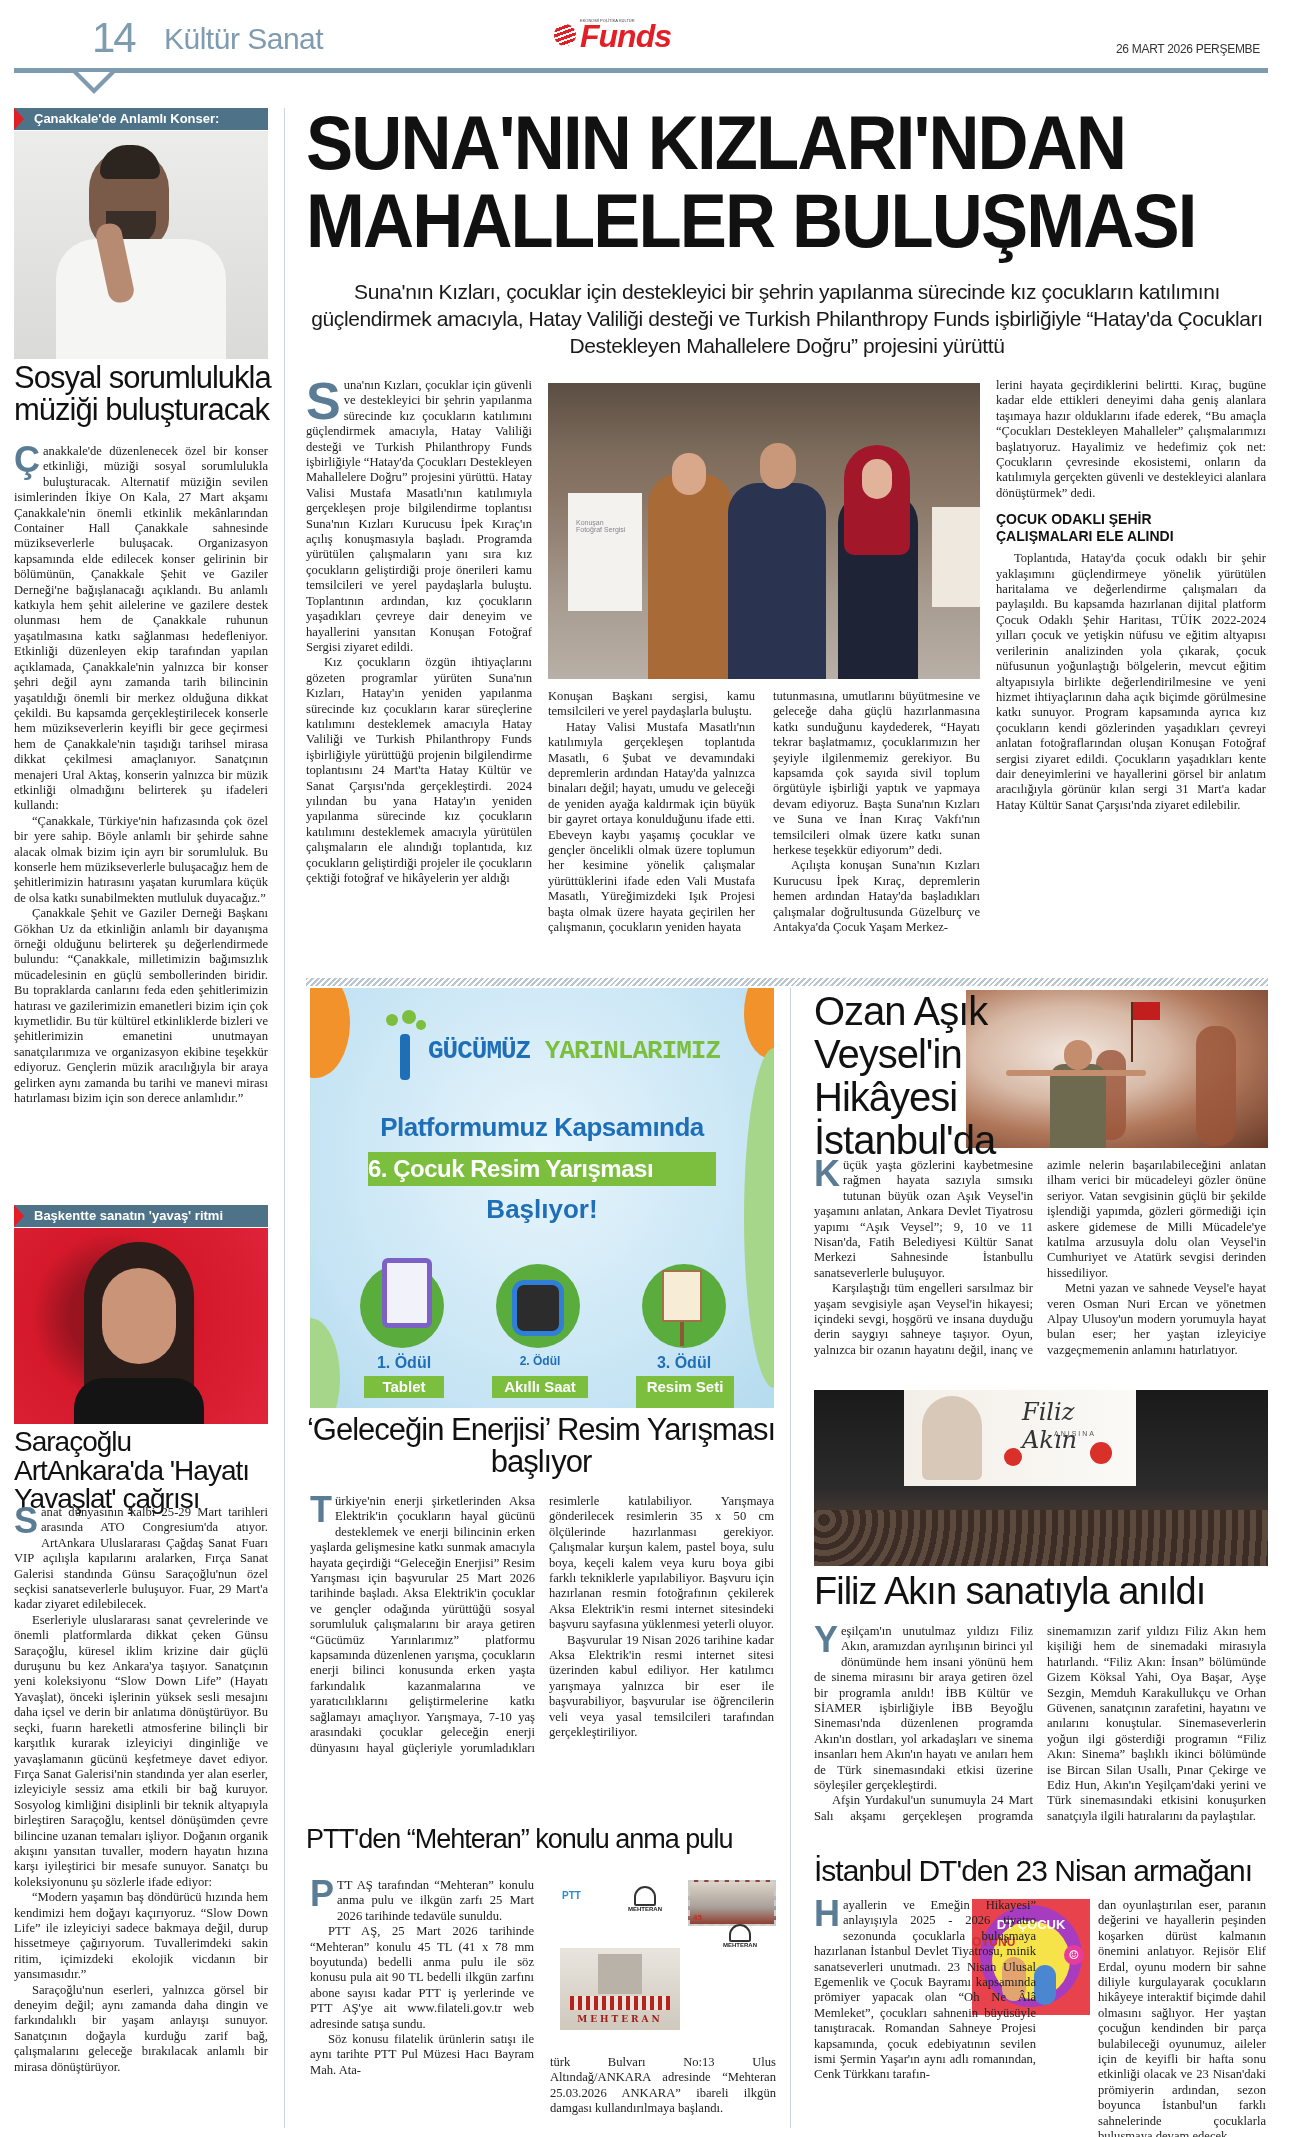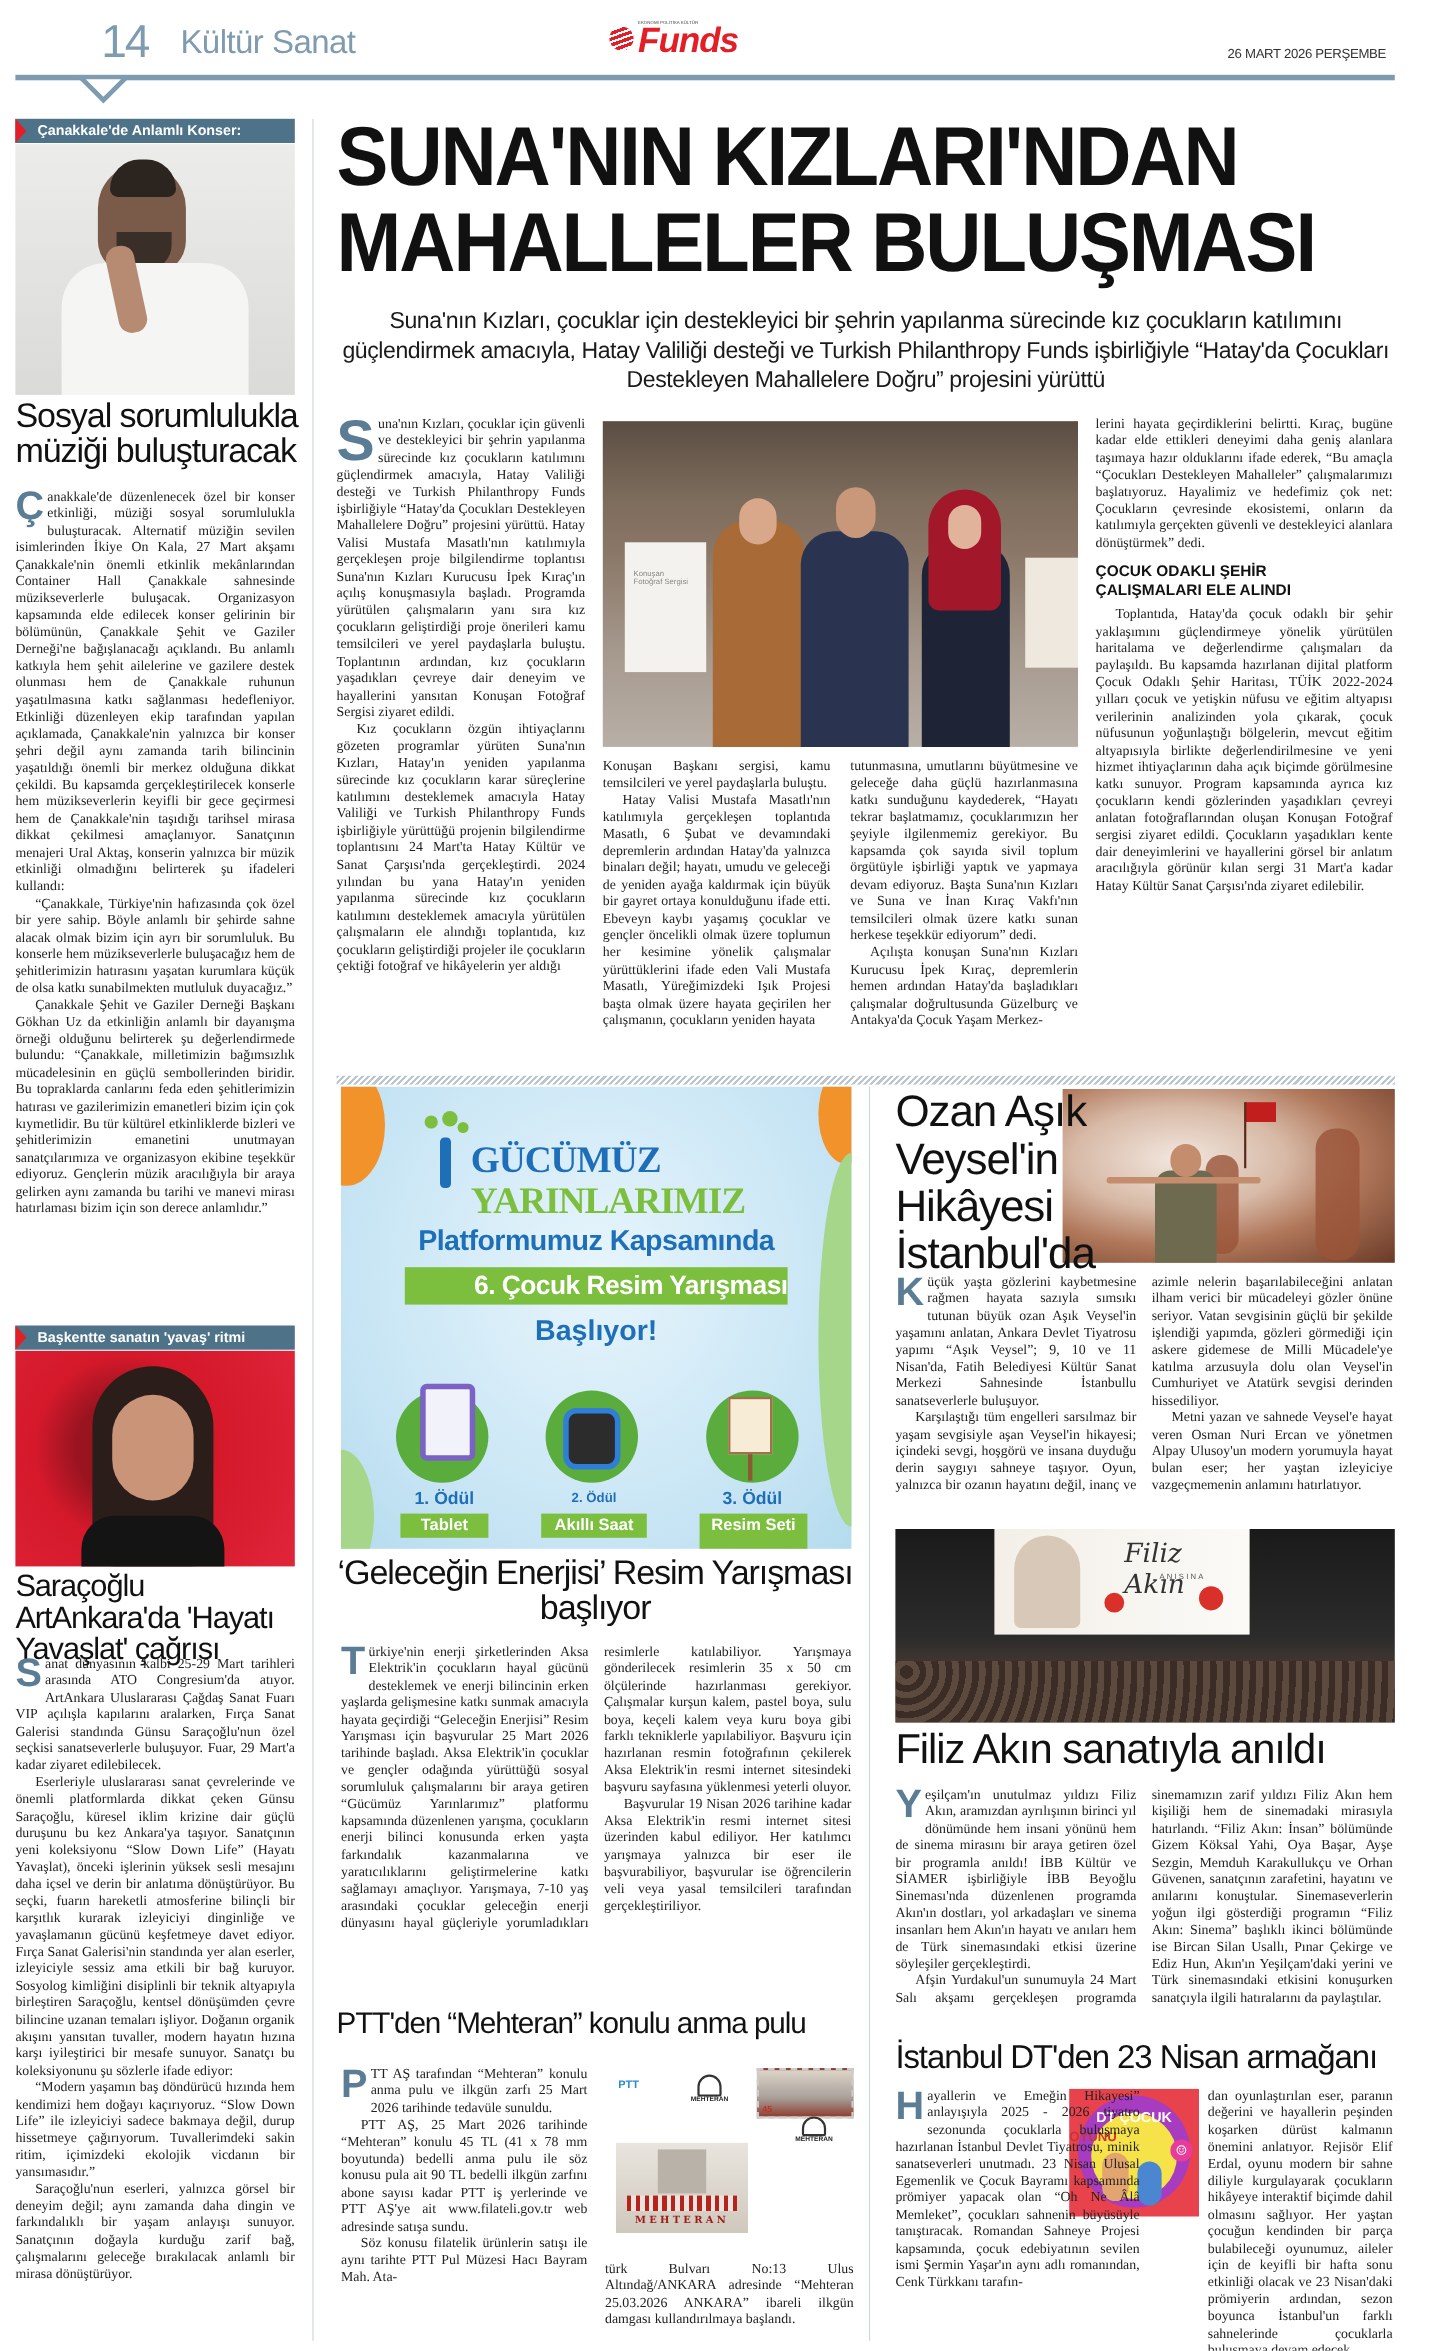--- a/index.html
+++ b/index.html
@@ -113,26 +113,26 @@
   <div style="position:absolute;left:-30px;top:-20px;width:70px;height:110px;border-radius:50%;background:#f2922b"></div>
   <div style="position:absolute;right:-20px;top:-20px;width:50px;height:90px;border-radius:50%;background:#f2922b"></div>
   <div style="position:absolute;right:-30px;top:60px;width:60px;height:340px;border-radius:50%;background:#a6d68a"></div>
   <div style="position:absolute;left:-30px;top:330px;width:60px;height:120px;border-radius:50%;background:#a6d68a"></div>
   <div style="position:absolute;left:76px;top:26px;width:40px;height:66px">
     <div style="position:absolute;left:14px;top:20px;width:10px;height:46px;border-radius:4px;background:#1f6fb8"></div>
     <div style="position:absolute;left:0;top:0;width:12px;height:12px;border-radius:50%;background:#7cbf3f"></div>
     <div style="position:absolute;left:16px;top:-4px;width:14px;height:14px;border-radius:50%;background:#7cbf3f"></div>
     <div style="position:absolute;left:30px;top:6px;width:10px;height:10px;border-radius:50%;background:#7cbf3f"></div>
   </div>
-  <div style="position:absolute;left:118px;top:48px;font-family:Liberation Serif, serif;font-weight:bold;font-size:34px;letter-spacing:-1px">
+  <div style="position:absolute;left:118px;top:48px;font-family:Liberation Mono, monospace;font-weight:bold;font-size:26px;letter-spacing:-1px">
     <span style="color:#1f6fb8">GÜCÜMÜZ</span>
     <span style="color:#7cbf3f">YARINLARIMIZ</span>
   </div>
   <div style="position:absolute;left:0;right:0;top:124px;text-align:center;font-family:'Liberation Sans',sans-serif;font-weight:bold;font-size:26px;color:#1f6fb8;letter-spacing:-0.5px">Platformumuz Kapsamında</div>
-  <div style="position:absolute;left:58px;right:58px;top:164px;height:34px;line-height:34px;background:#7cbf3f;text-align:right;font-family:'Liberation Sans',sans-serif;font-weight:bold;font-size:24px;color:#fff;letter-spacing:-0.5px">6. Çocuk Resim Yarışması</div>
+  <div style="position:absolute;left:58px;right:58px;top:164px;height:34px;line-height:34px;background:#7cbf3f;text-align:left;font-family:'Liberation Sans',sans-serif;font-weight:bold;font-size:24px;color:#fff;letter-spacing:-0.5px">6. Çocuk Resim Yarışması</div>
   <div style="position:absolute;left:0;right:0;top:206px;text-align:center;font-family:'Liberation Sans',sans-serif;font-weight:bold;font-size:26px;color:#1f6fb8">Başlıyor!</div>
 
   <div style="position:absolute;left:44px;top:276px;width:110px;height:140px">
     <div style="position:absolute;left:6px;top:0;width:84px;height:84px;border-radius:50%;background:#5aac3d"></div>
     <div style="position:absolute;left:28px;top:-6px;width:50px;height:70px;border-radius:6px;background:#f2f2fa;border:5px solid #7b62c4"></div>
     <div style="position:absolute;left:0;width:100px;top:90px;text-align:center;font-family:'Liberation Sans',sans-serif;font-weight:bold;font-size:16px;color:#1f6fb8">1. Ödül</div>
     <div style="position:absolute;left:10px;width:80px;top:112px;height:22px;line-height:22px;background:#7cbf3f;text-align:center;font-family:'Liberation Sans',sans-serif;font-weight:bold;font-size:15px;color:#fff">Tablet</div>
   </div>
   <div style="position:absolute;left:180px;top:276px;width:110px;height:140px">
     <div style="position:absolute;left:6px;top:0;width:84px;height:84px;border-radius:50%;background:#5aac3d"></div>

